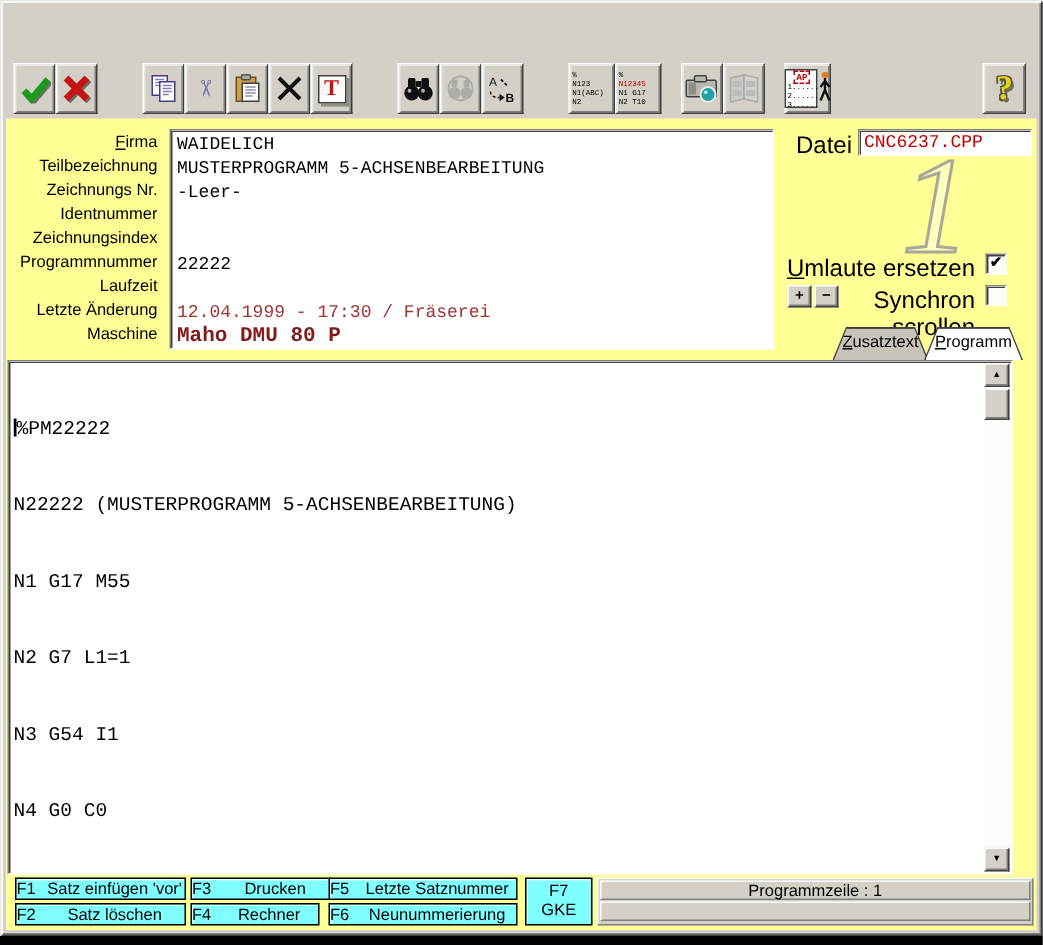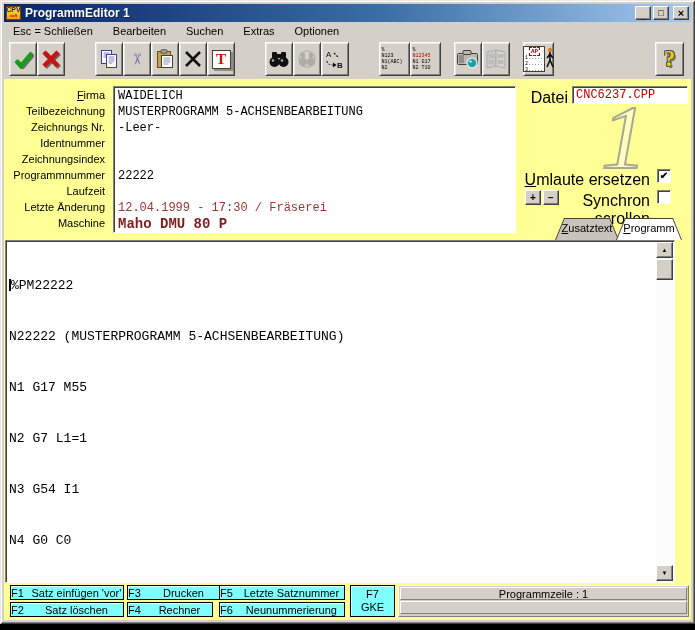--- a/index.html
+++ b/index.html
@@ -123,46 +123,21 @@
   .status-row { height:13px; background:#D4D0C8; border:1px solid;
                 border-color:#fff #808080 #808080 #fff; font-size:11px; text-align:center;
                 line-height:12px; margin-bottom:1px; }
   svg { display:block; }
 </style>
 </head>
 <body>
 
 <div class="window">
 
-  <div class="titlebar">
-    <div class="app-icon">
-      <span>CPV</span>
-      <span class="sub">soft</span>
-    </div>
-    <div class="title-text">ProgrammEditor 1</div>
-    <div class="win-btns">
-      <div class="win-btn min">
-          <span>_</span>
-        </div>
-      <div class="win-btn">
-          <span>□</span>
-        </div>
-      <div class="win-btn" style="margin-left:2px">
-          <span style="font-size:11px">×</span>
-        </div>
-    </div>
-  </div>
-
-  <div class="menubar">
-    <span>Esc = Schließen</span>
-    <span>Bearbeiten</span>
-    <span>Suchen</span>
-    <span>Extras</span>
-    <span>Optionen</span>
-  </div>
+
 
   <div class="toolbar">
     <div class="tb-btn">
       <svg width="22" height="20" viewBox="0 0 22 20">
         <path d="M4 11.5 L9 17 L20 4" stroke="#6E6E64" stroke-width="4.5" fill="none" transform="translate(1.3,1.3)"></path>
         <path d="M4 11.5 L9 17 L20 4" stroke="#1C9A1C" stroke-width="4.5" fill="none"></path>
       </svg>
     </div>
     <div class="tb-btn">
       <svg width="20" height="20" viewBox="0 0 20 20">

